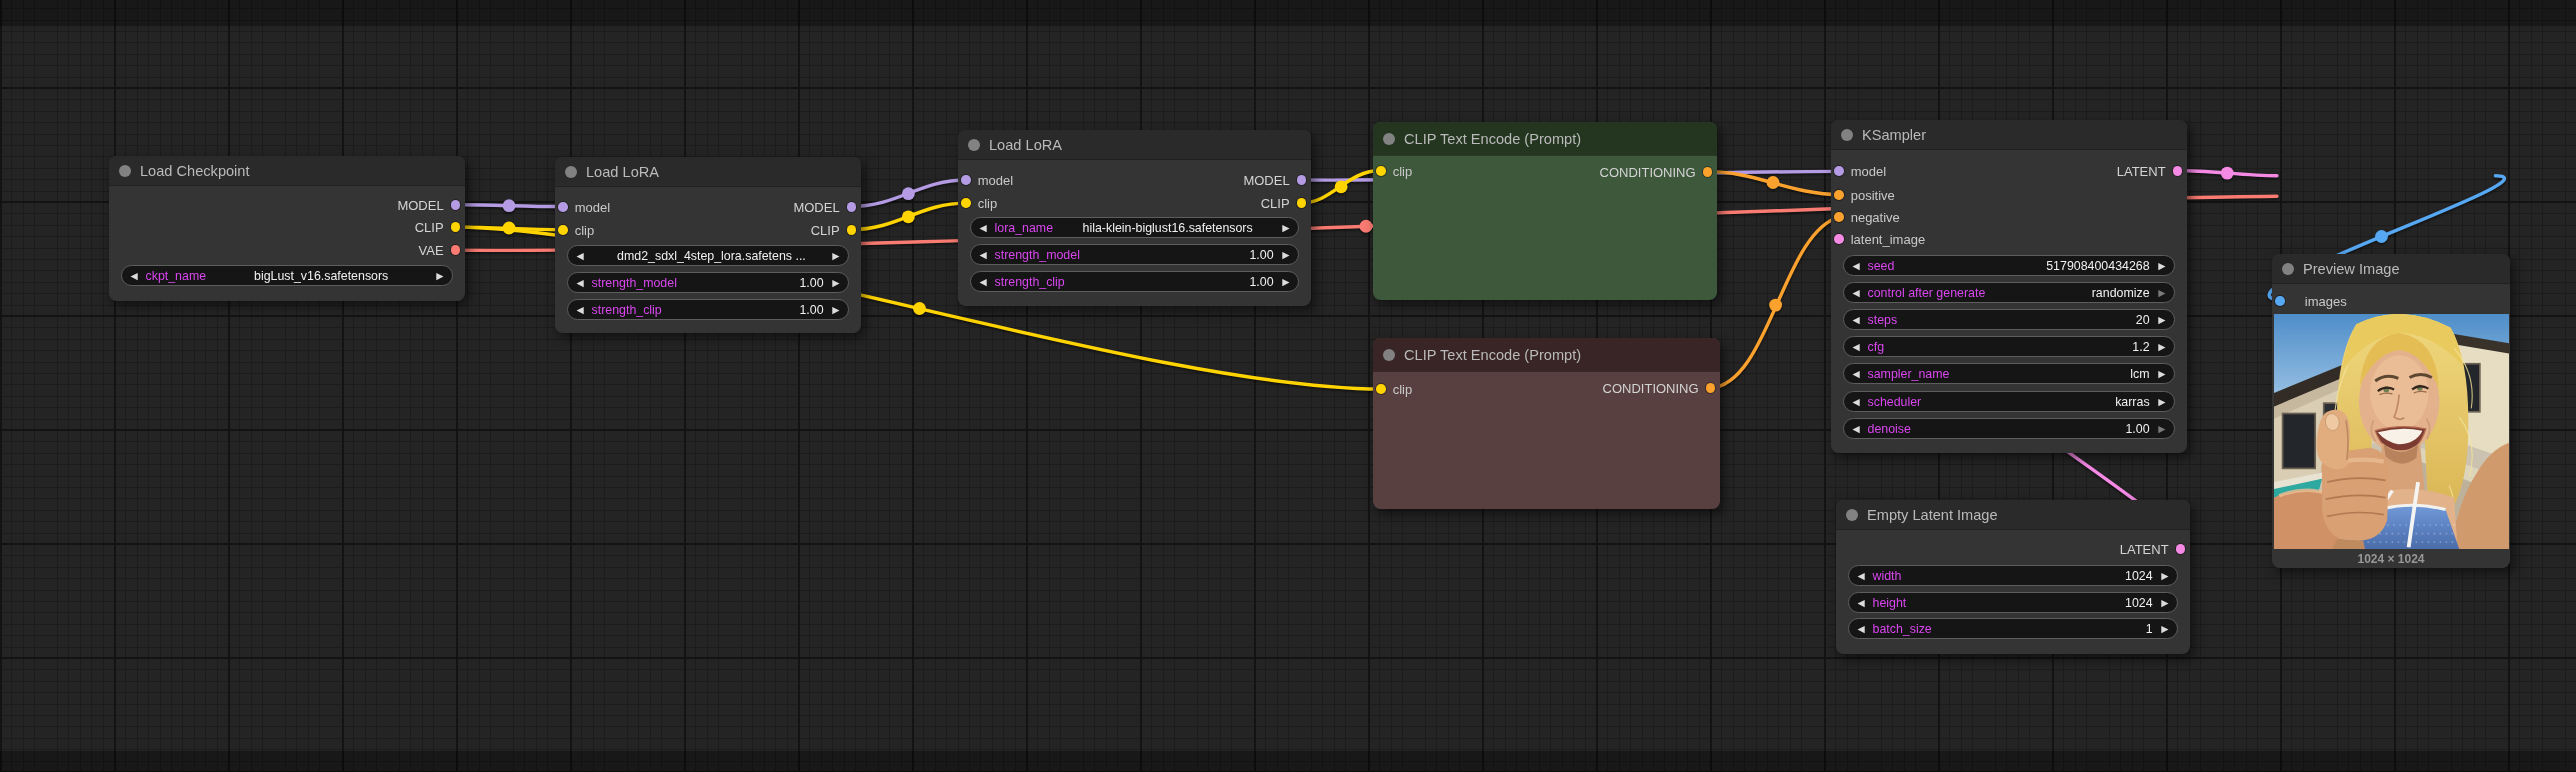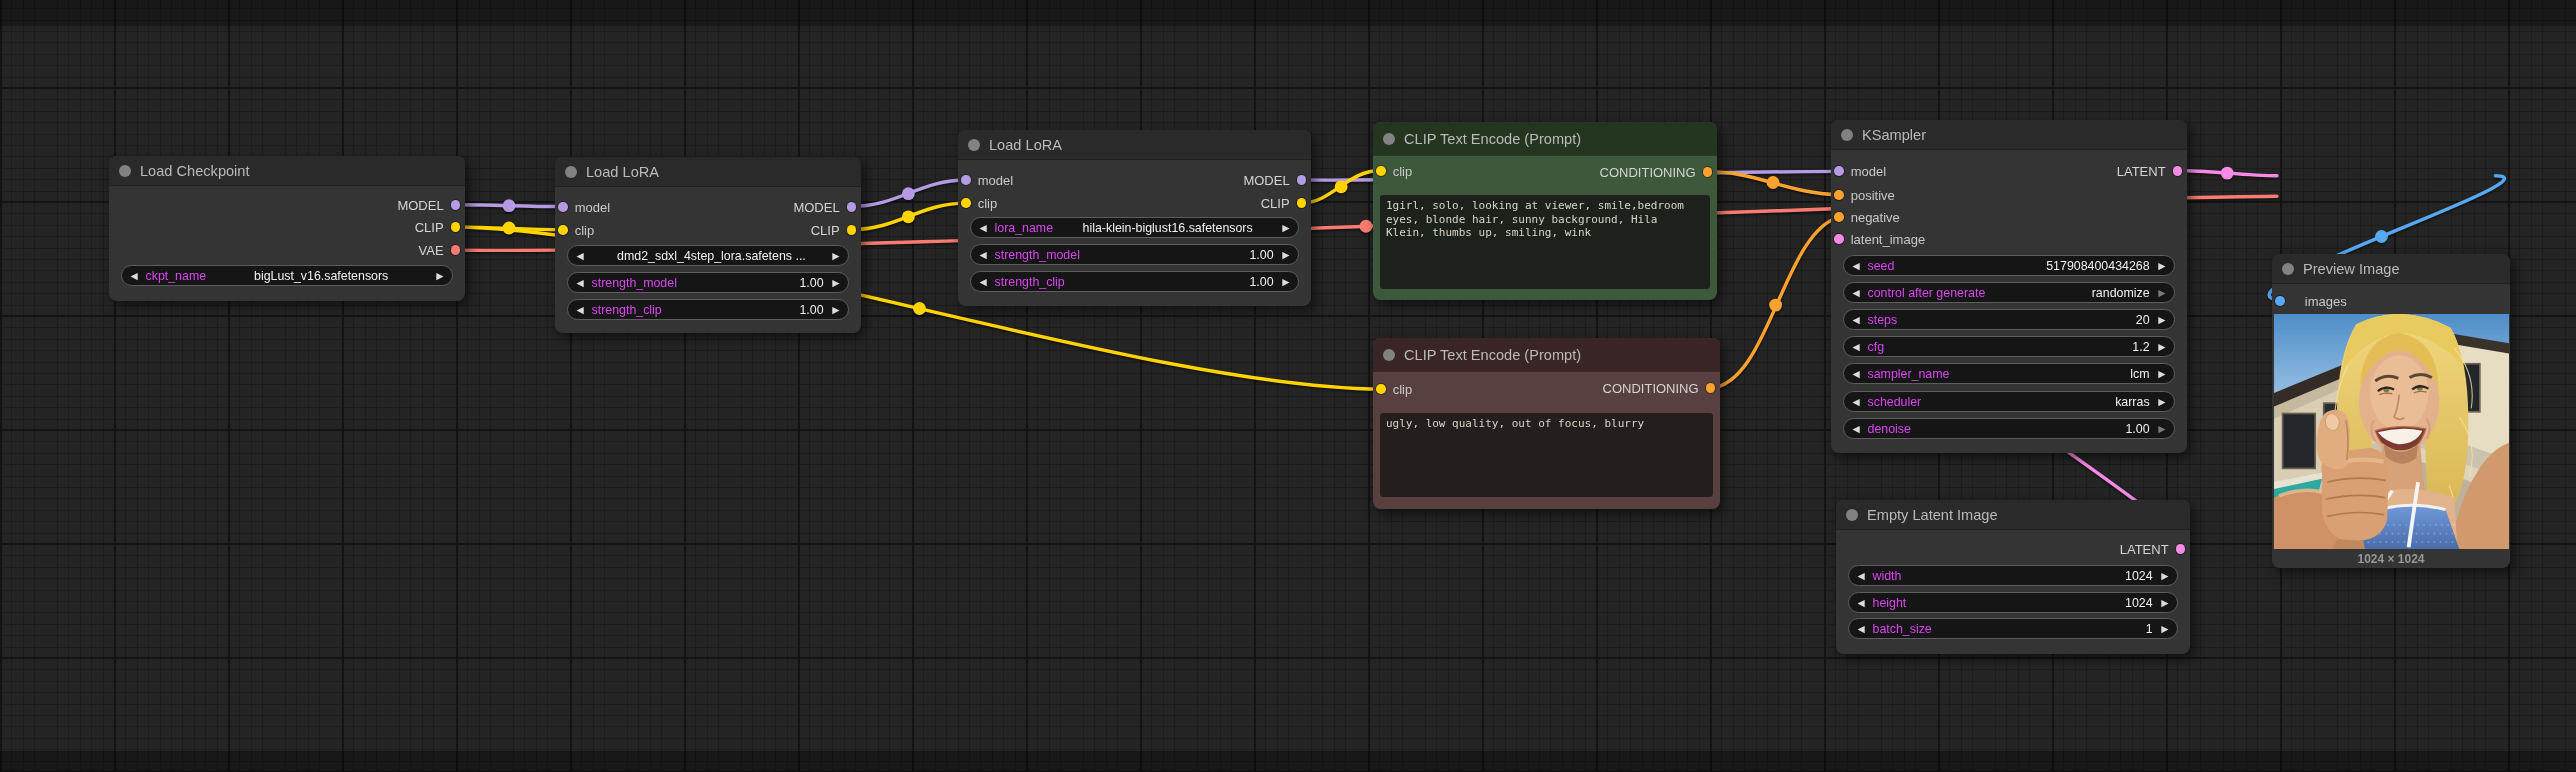--- a/index.html
+++ b/index.html
@@ -198,38 +198,34 @@
         <span class="title">CLIP Text Encode (Prompt)</span>
       </div>
       <div class="port in" style="left: 3.4px; top: 49px;">
         <span class="dot" style="background: rgb(255, 212, 0);"></span>
         <span class="plabel">clip</span>
       </div>
       <div class="port out" style="right: 5.1px; top: 50px;">
         <span class="plabel">CONDITIONING</span>
         <span class="dot" style="background: rgb(251, 162, 46);"></span>
       </div>
-      <div class="prompt" style="left: 6.9px; top: 73px; width: 330px; height: 94px;">1girl, solo, looking at viewer, smile,bedroom
-eyes, blonde hair, sunny background, Hila
-Klein, thumbs up, smiling, wink</div>
     </div>
     <div class="node red" style="left: 1373px; top: 338px; width: 347px; height: 171px;">
       <div class="header">
         <span class="collapse-dot"></span>
         <span class="title">CLIP Text Encode (Prompt)</span>
       </div>
       <div class="port in" style="left: 3.4px; top: 51px;">
         <span class="dot" style="background: rgb(255, 212, 0);"></span>
         <span class="plabel">clip</span>
       </div>
       <div class="port out" style="right: 5.1px; top: 50px;">
         <span class="plabel">CONDITIONING</span>
         <span class="dot" style="background: rgb(251, 162, 46);"></span>
       </div>
-      <div class="prompt" style="left: 6.9px; top: 75px; width: 333px; height: 84px;">ugly, low quality, out of focus, blurry</div>
     </div>
     <div class="node default" style="left: 1831px; top: 120px; width: 356px; height: 333px;">
       <div class="header">
         <span class="collapse-dot"></span>
         <span class="title">KSampler</span>
       </div>
       <div class="port in" style="left: 3.4px; top: 51px;">
         <span class="dot" style="background: rgb(180, 155, 228);"></span>
         <span class="plabel">model</span>
       </div>

